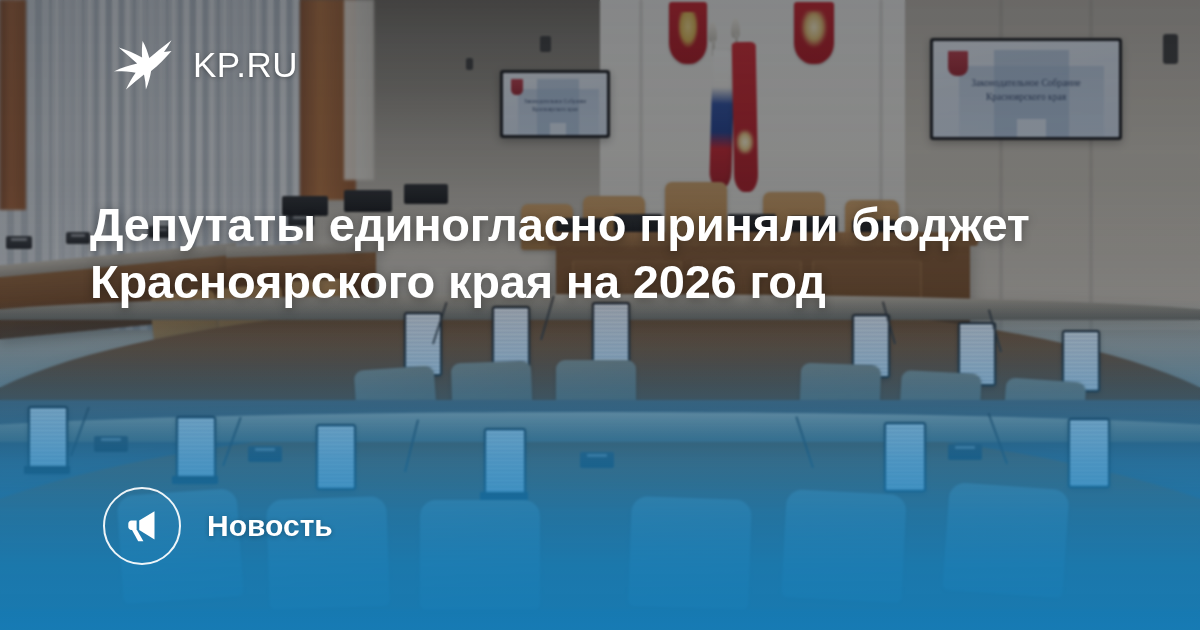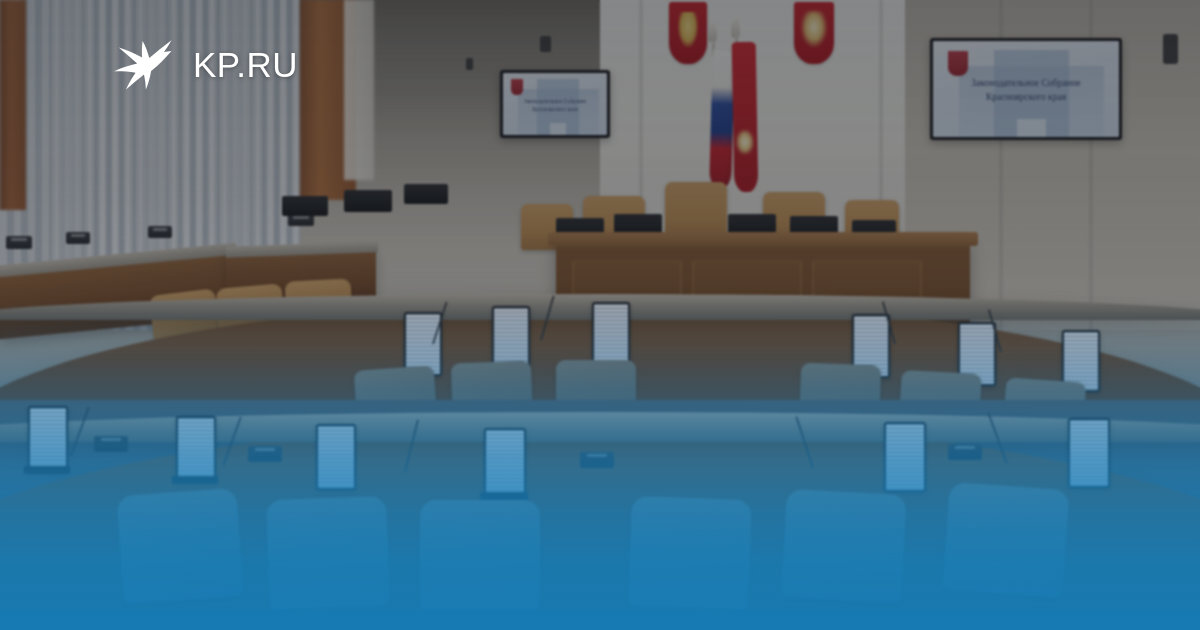--- a/index.html
+++ b/index.html
@@ -699,15 +699,26 @@
 
   <div class="logo">
     <span>
       <svg width="66" height="52" viewBox="0 0 66 52" aria-hidden="true">
         <path fill="#ffffff" d="M63.5 2.2 C55 8.5 47.5 14.6 41.3 20.1 C39.8 14.2 37.6 8.4 34.6 3.0 C33.9 8.0 33.7 13.6 34.1 19.6 C26.4 15.4 18.6 12.0 10.8 9.6 C17.4 15.2 23.6 20.5 29.2 25.6 C21.4 27.3 13.6 29.9 5.9 33.4 C13.4 33.2 20.7 33.7 27.6 34.8 C23.8 40.2 20.6 45.8 18.0 51.6 C24.4 46.0 30.4 41.0 36.0 36.6 C37.1 41.6 37.7 46.6 37.9 51.6 C40.4 45.6 42.1 39.4 43.1 33.1 C50.6 27.0 57.4 20.3 63.5 13.0 C61.0 13.2 58.5 13.6 56.0 14.1 C58.8 10.2 61.3 6.3 63.5 2.2 Z"></path>
       </svg>
     </span>
     <span class="logo-text">KP.RU</span>
   </div>
 
-
+  <h1 class="headline">Депутаты единогласно приняли бюджет Красноярского края на 2026 год</h1>
+
+  <div class="badge">
+    <span class="badge-circle">
+      <svg width="38" height="36" viewBox="0 0 38 36" aria-hidden="true">
+        <path fill="#ffffff" d="M31.5 3.2 L16.2 12.4 L16.2 22.0 L31.5 31.4 Z"></path>
+        <path fill="#ffffff" d="M13.6 12.6 L8.4 12.6 C6.6 12.6 5.3 14.0 5.3 15.7 L5.3 18.8 C5.3 20.6 6.6 22.0 8.4 22.0 L13.6 22.0 Z"></path>
+        <path fill="#ffffff" d="M9.0 22.0 L14.0 22.0 L20.4 33.2 L15.2 33.2 Z"></path>
+      </svg>
+    </span>
+    <span class="badge-label">Новость</span>
+  </div>
 
 </div>
 
 </body></html>

